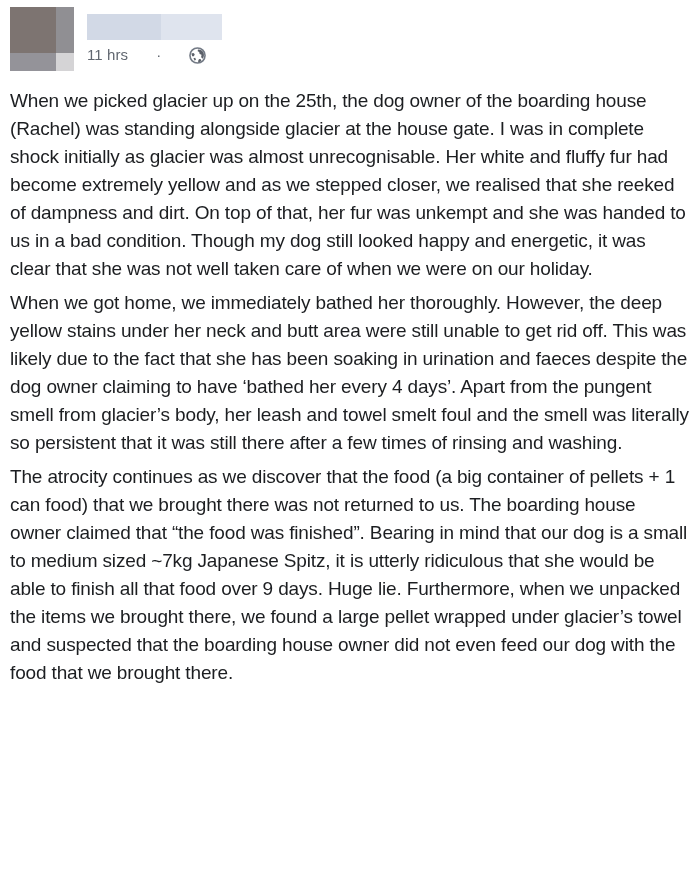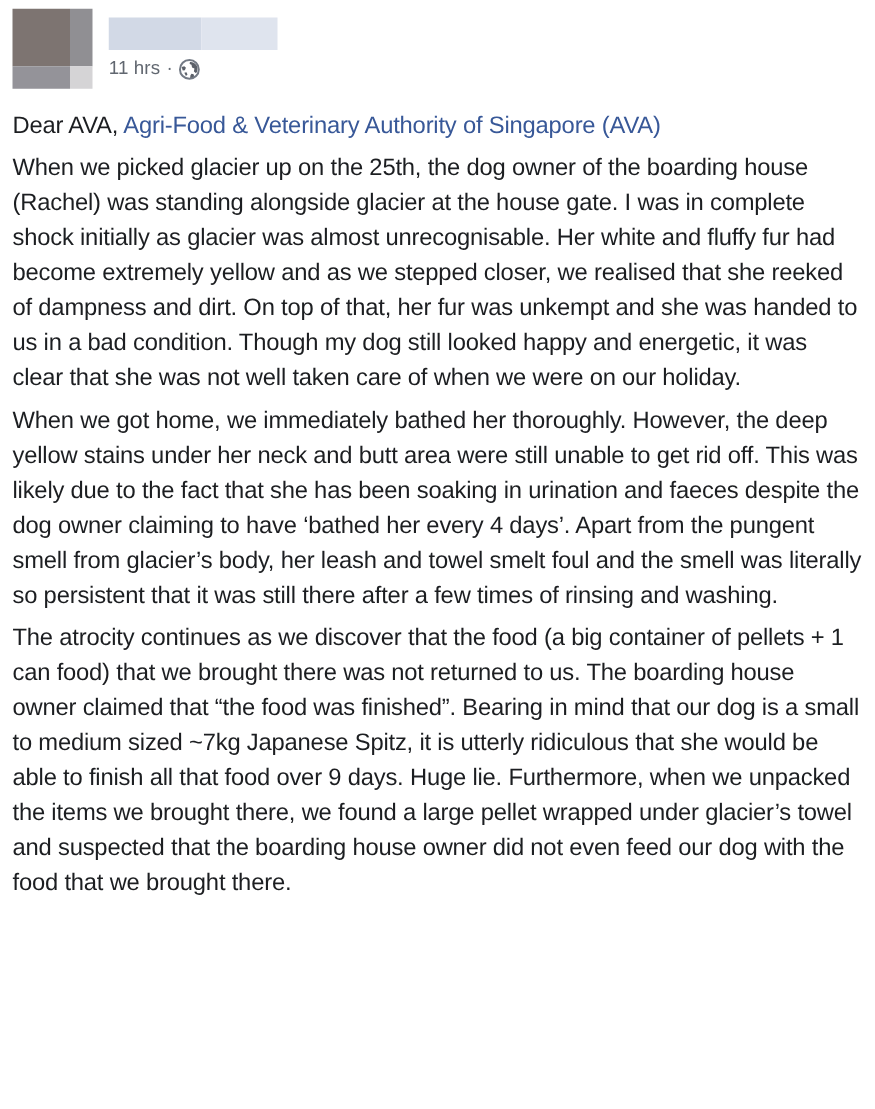--- a/index.html
+++ b/index.html
@@ -46,20 +46,21 @@
   .name-bar .seg-a { width: 74px; height: 100%; }
   .name-bar .seg-b { width: 61px; height: 100%; }
   .timestamp-row {
     margin-top: 6px;
     font-size: 15px;
     line-height: 18px;
     color: #616770;
     display: flex;
     align-items: center;
     cursor: pointer;
+    gap: 23px;
   }
   .timestamp-row .ts-text { letter-spacing: 0.1px; }
   .timestamp-row .dot { margin: 0 5px; }
   .globe { width: 17px; height: 17px; display: block; }
 
   
   .post-body {
     margin-top: 16px;
     font-size: 19px;
     line-height: 28px;
@@ -100,19 +101,18 @@
           <path d="M8.4 2.4 C10.2 2.2 12.6 3.2 13.6 5.2 C14.4 7 14.2 9.4 13 11 L11.4 9.6 L11.8 7.4 L10 6.6 L9.6 4.6 L8.2 4.0 Z" fill="#5b6069"></path>
           <path d="M9.6 11.2 L11.2 11.6 L11.6 13.2 C10.6 14 9.4 14.4 8.6 14.4 L8.8 12.4 Z" fill="#5b6069"></path>
           <path d="M2.2 6.2 L4.2 5.6 L5.4 6.8 L4.6 8.6 L3.0 8.8 Z" fill="#5b6069"></path>
           <path d="M4.2 10.6 L5.8 10.2 L6.6 11.8 L5.4 13.0 Z" fill="#5b6069"></path>
         </svg>
       </div>
     </div>
   </div>
 
   <div class="post-body">
-    <p><span>Dear AVA, </span><a class="post-link">Agri-Food &amp; Veterinary Authority of Singapore (AVA)</a></p>
     <p>When we picked glacier up on the 25th, the dog owner of the boarding house (Rachel) was standing alongside glacier at the house gate. I was in complete shock initially as glacier was almost unrecognisable. Her white and fluffy fur had become extremely yellow and as we stepped closer, we realised that she reeked of dampness and dirt. On top of that, her fur was unkempt and she was handed to us in a bad condition. Though my dog still looked happy and energetic, it was clear that she was not well taken care of when we were on our holiday.</p>
     <p>When we got home, we immediately bathed her thoroughly. However, the deep yellow stains under her neck and butt area were still unable to get rid off. This was likely due to the fact that she has been soaking in urination and faeces despite the dog owner claiming to have ‘bathed her every 4 days’. Apart from the pungent smell from glacier’s body, her leash and towel smelt foul and the smell was literally so persistent that it was still there after a few times of rinsing and washing.</p>
     <p>The atrocity continues as we discover that the food (a big container of pellets + 1 can food) that we brought there was not returned to us. The boarding house owner claimed that “the food was finished”. Bearing in mind that our dog is a small to medium sized ~7kg Japanese Spitz, it is utterly ridiculous that she would be able to finish all that food over 9 days. Huge lie. Furthermore, when we unpacked the items we brought there, we found a large pellet wrapped under glacier’s towel and suspected that the boarding house owner did not even feed our dog with the food that we brought there.</p>
   </div>
 
 </div>
 
 </body></html>

